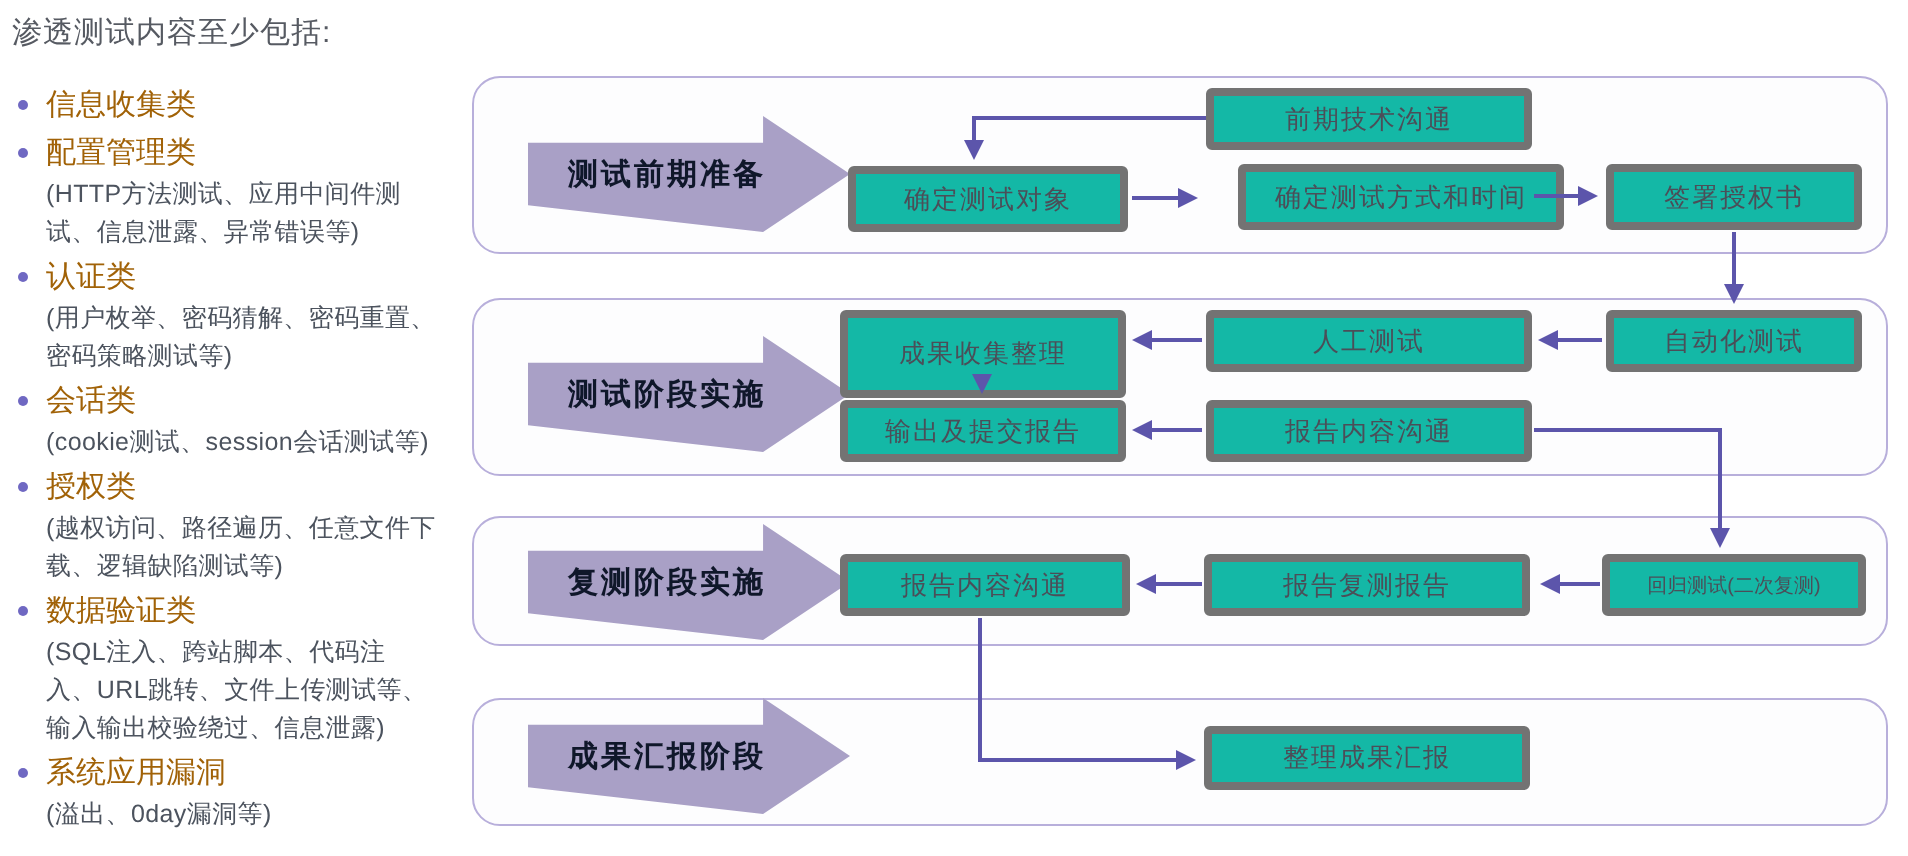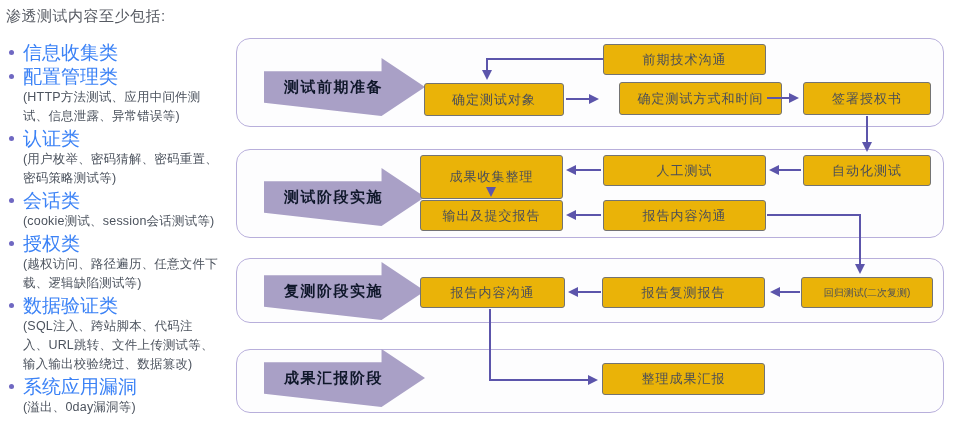--- a/index.html
+++ b/index.html
@@ -10,21 +10,21 @@
     overflow:hidden;
     border-radius:10px;
   }
 
   
   .left-col { position:absolute; left:6px; top:7px; width:224px; }
   .page-title { font-size:15px; color:#565a62; letter-spacing:.5px; margin-bottom:15px; }
   .cat-item { margin-bottom:1px; }
   .cat-head { display:flex; align-items:center; line-height:23px; }
   .bullet { width:5px; height:5px; border-radius:50%; background:#6f68c2; margin:0 9px 0 3px; flex:0 0 auto; }
-  .cat-label { font-size:19px; color:#3b82f6; }
+  .cat-label { font-size:15px; color:#a16207; }
   .cat-desc { font-size:12.5px; line-height:19px; color:#4c535e; padding-left:17px; width:212px; letter-spacing:.2px; }
 
   
   .panel { position:absolute; left:236px; width:708px; border:1px solid #b8afdb; border-radius:14px; background:#fdfdfe; }
   .panel-1 { top:38px;  height:89px; }
   .panel-2 { top:149px; height:89px; }
   .panel-3 { top:258px; height:65px; }
   .panel-4 { top:349px; height:64px; }
 
   .stage-arrow {
@@ -34,21 +34,21 @@
     color:#0f172a; font-weight:bold; font-size:15px; letter-spacing:1.5px;
     z-index:2;
     margin-left:25px;
   }
   .arrow-1 { top:58px; }
   .arrow-2 { top:168px; }
   .arrow-3 { top:262px; }
   .arrow-4 { top:349px; }
 
   .flow-box {
-    position:absolute; background:#eab308; border:1px solid #737373; border-radius:3px;
+    position:absolute; background:#14b8a6; border:4px solid #737373; border-radius:3px;
     display:flex; align-items:center; justify-content:center;
     font-size:13px; color:#4b4e58; letter-spacing:1px; z-index:2;
   }
   .b-target   { left:424px; top:83px;  width:140px; height:33px; }
   .b-precomm  { left:603px; top:44px;  width:163px; height:31px; }
   .b-method   { left:619px; top:82px;  width:163px; height:33px; }
   .b-sign     { left:803px; top:82px;  width:128px; height:33px; }
   .b-collect  { left:420px; top:155px; width:143px; height:44px; }
   .b-submit   { left:420px; top:200px; width:143px; height:31px; }
   .b-manual   { left:603px; top:155px; width:163px; height:31px; }
@@ -106,21 +106,21 @@
         <span class="cat-label">授权类</span>
       </div>
       <div class="cat-desc">(越权访问、路径遍历、任意文件下载、逻辑缺陷测试等)</div>
     </div>
 
     <div class="cat-item">
       <div class="cat-head">
         <span class="bullet"></span>
         <span class="cat-label">数据验证类</span>
       </div>
-      <div class="cat-desc">(SQL注入、跨站脚本、代码注入、URL跳转、文件上传测试等、输入输出校验绕过、数据篡改)</div>
+      <div class="cat-desc">(SQL注入、跨站脚本、代码注入、URL跳转、文件上传测试等、输入输出校验绕过、信息泄露)</div>
     </div>
 
     <div class="cat-item">
       <div class="cat-head">
         <span class="bullet"></span>
         <span class="cat-label">系统应用漏洞</span>
       </div>
       <div class="cat-desc">(溢出、0day漏洞等)</div>
     </div>
   </div>

